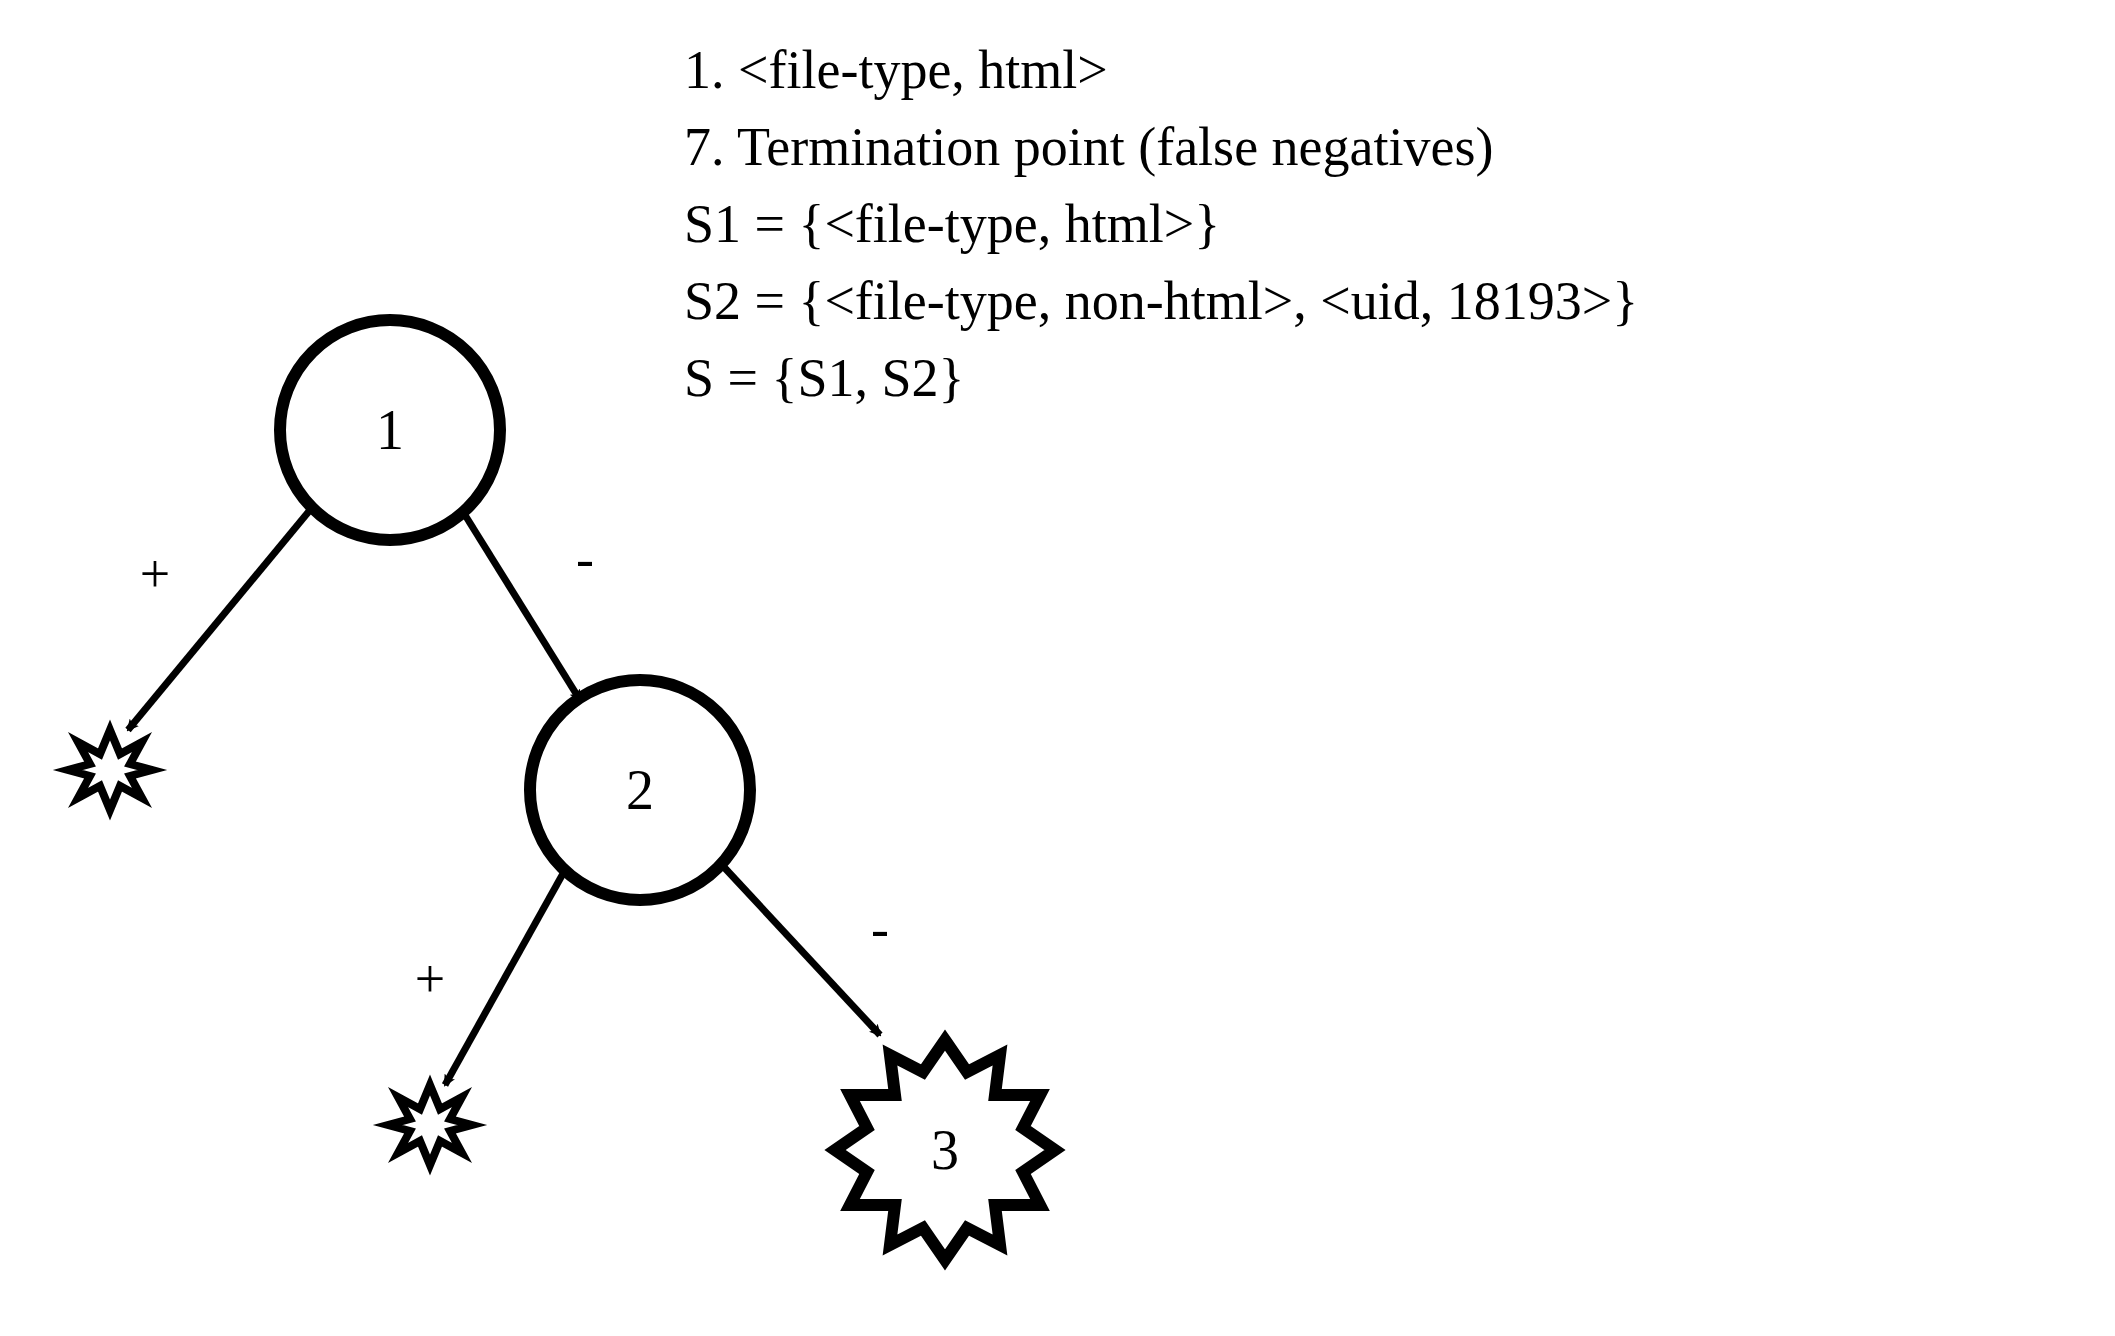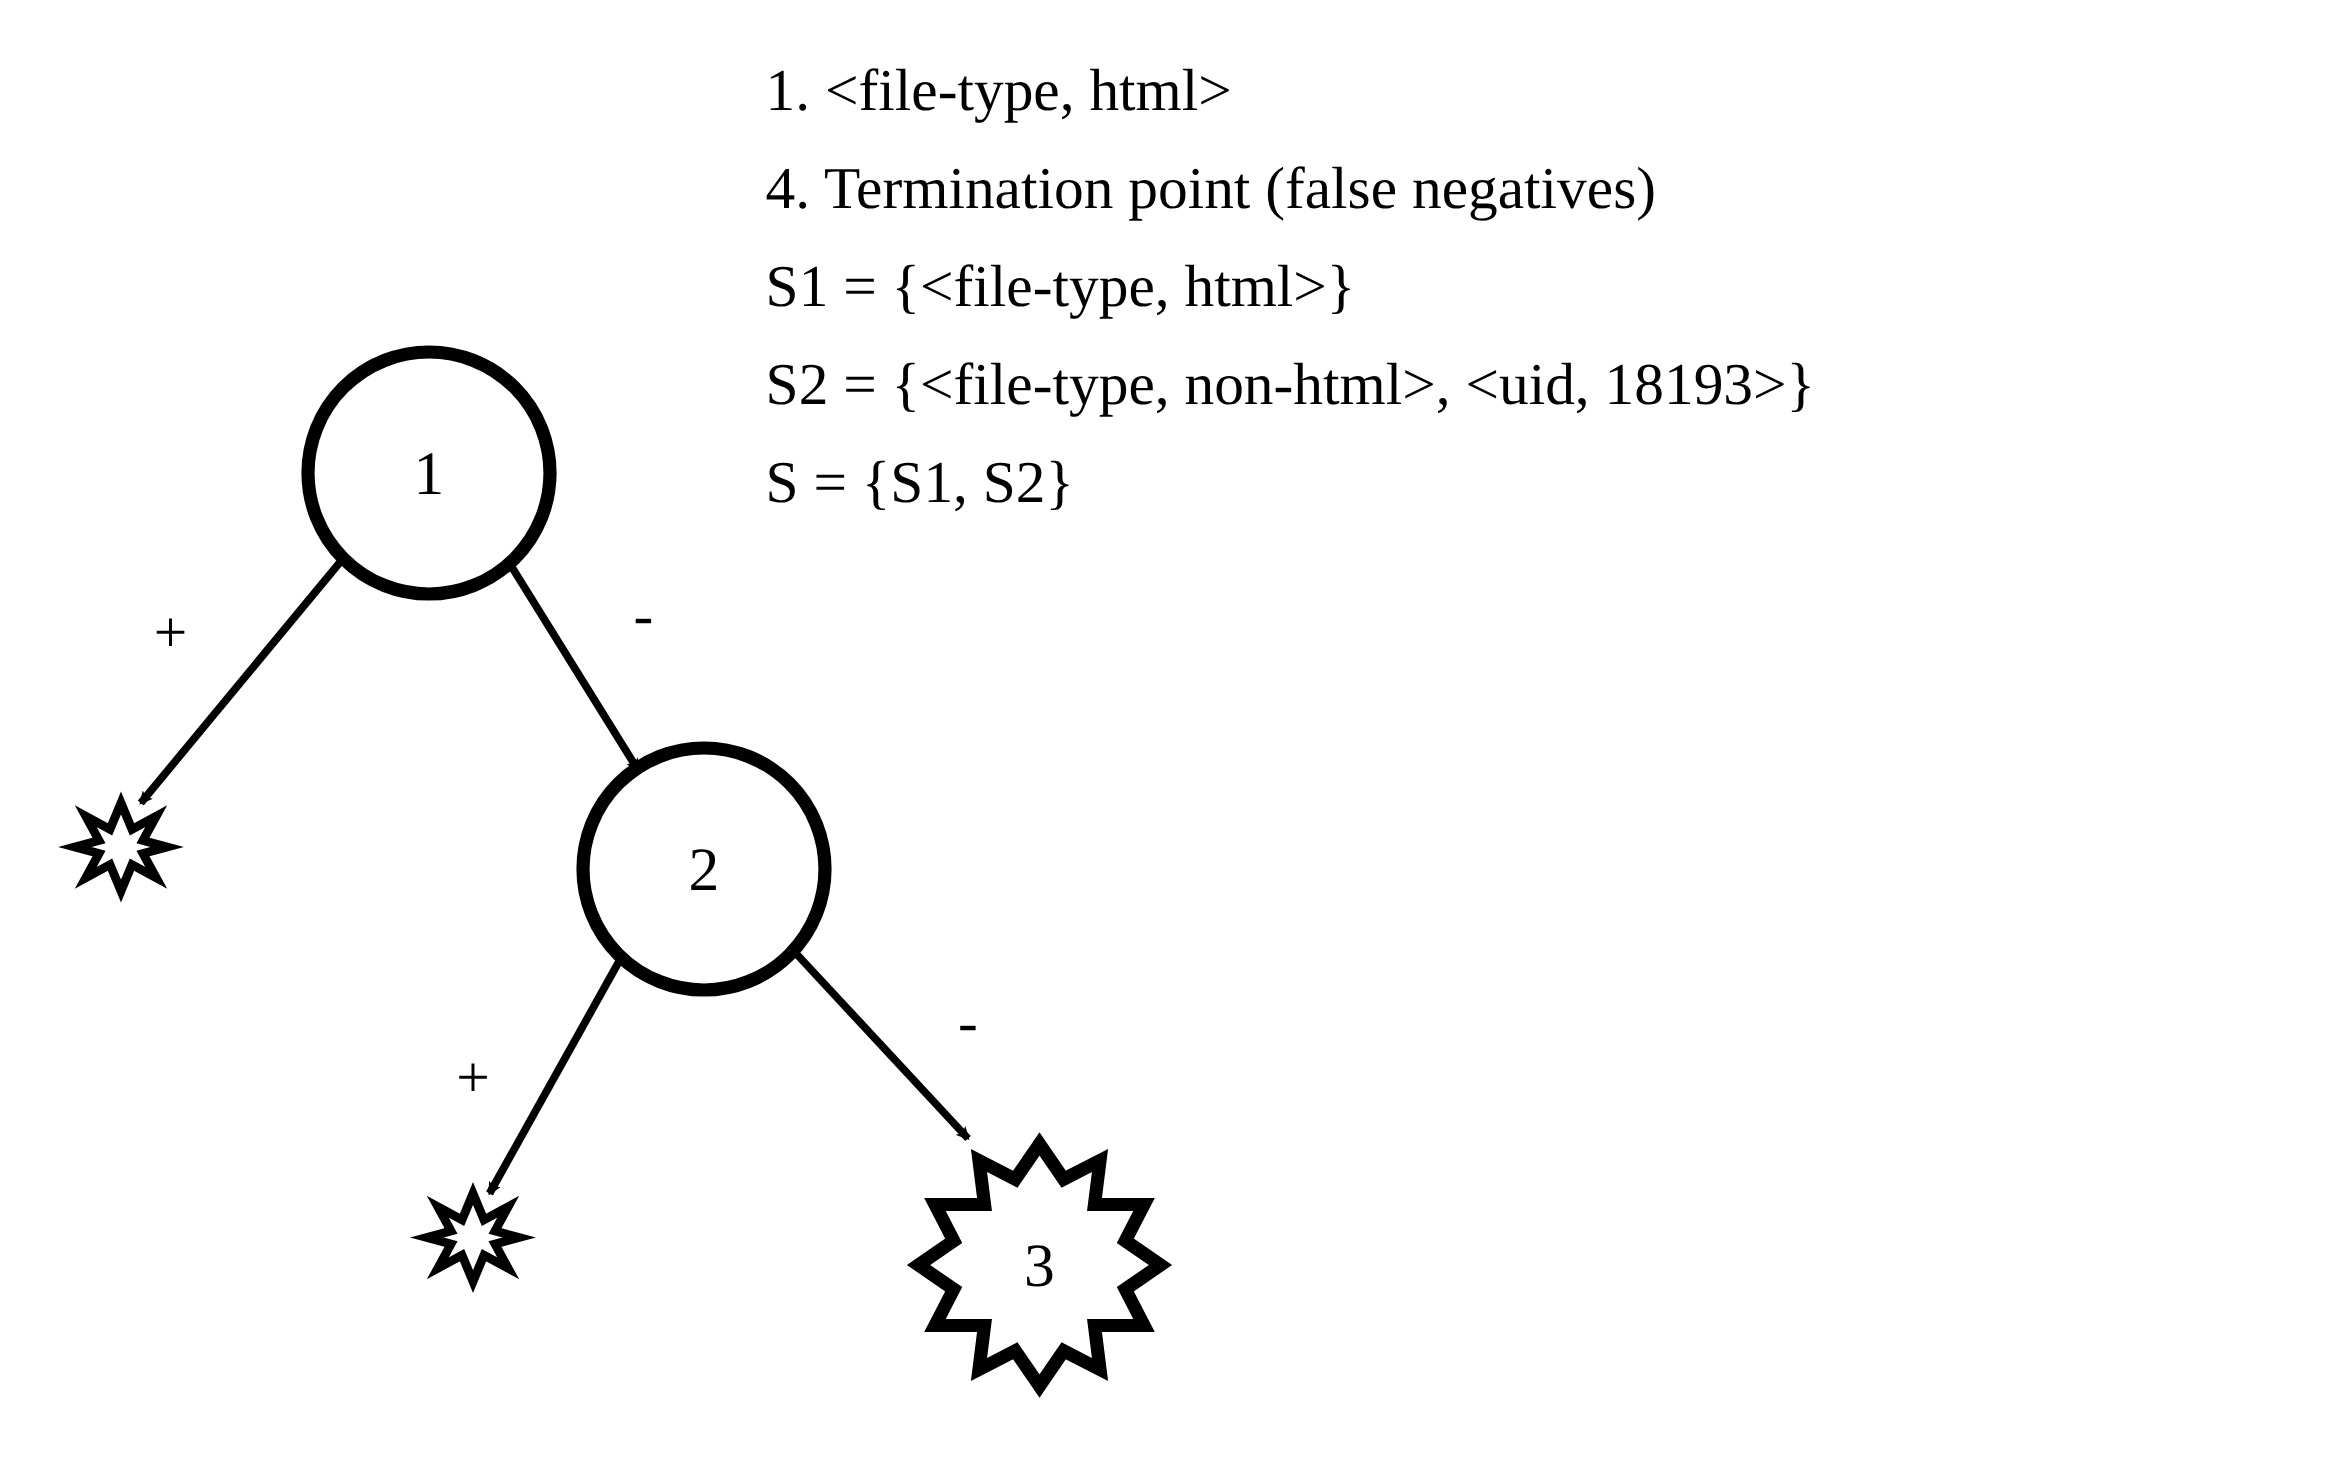--- a/index.html
+++ b/index.html
@@ -17,21 +17,21 @@
     inset: 0;
   }
   .legend {
     position: absolute;
     left: 680px;
     top: 30px;
     font-size: 54px;
     line-height: 1.35;
     white-space: nowrap;
   }
-  .legend div { margin: 16px; }
+  .legend div { margin: 4px; }
   svg {
     position: absolute;
     left: 0;
     top: 0;
   }
   .node-label {
     font-family: "Times New Roman", Times, serif;
     font-size: 56px;
     text-anchor: middle;
     dominant-baseline: middle;
@@ -45,21 +45,21 @@
     fill: #000;
   }
 </style>
 </head>
 <body>
 
 <div class="diagram-container">
 
   <div class="legend">
     <div>1. &lt;file-type, html&gt;</div>
-    <div>4. Termination point (false negatives)</div>
+    <div>7. Termination point (false negatives)</div>
     <div>S1 = {&lt;file-type, html&gt;}</div>
     <div>S2 = {&lt;file-type, non-html&gt;, &lt;uid, 18193&gt;}</div>
     <div>S = {S1, S2}</div>
   </div>
 
   <svg width="2115" height="1336">
     <defs>
       <marker id="arrowhead" markerWidth="12" markerHeight="12" refX="10" refY="6" orient="auto" markerUnits="userSpaceOnUse">
         <path d="M0,0 L12,6 L0,12 L3,6 Z" fill="#000"></path>
       </marker>

